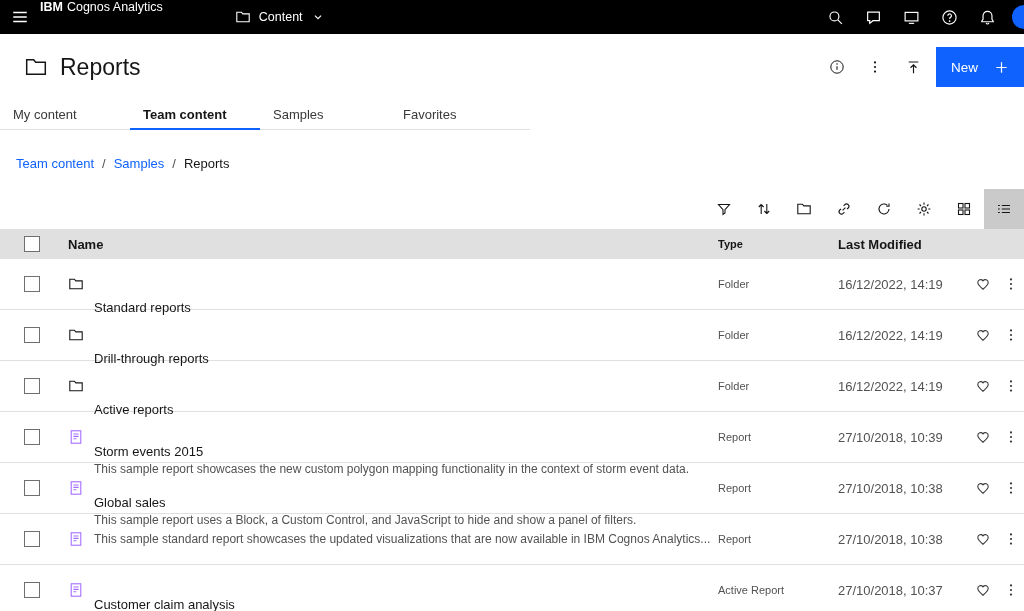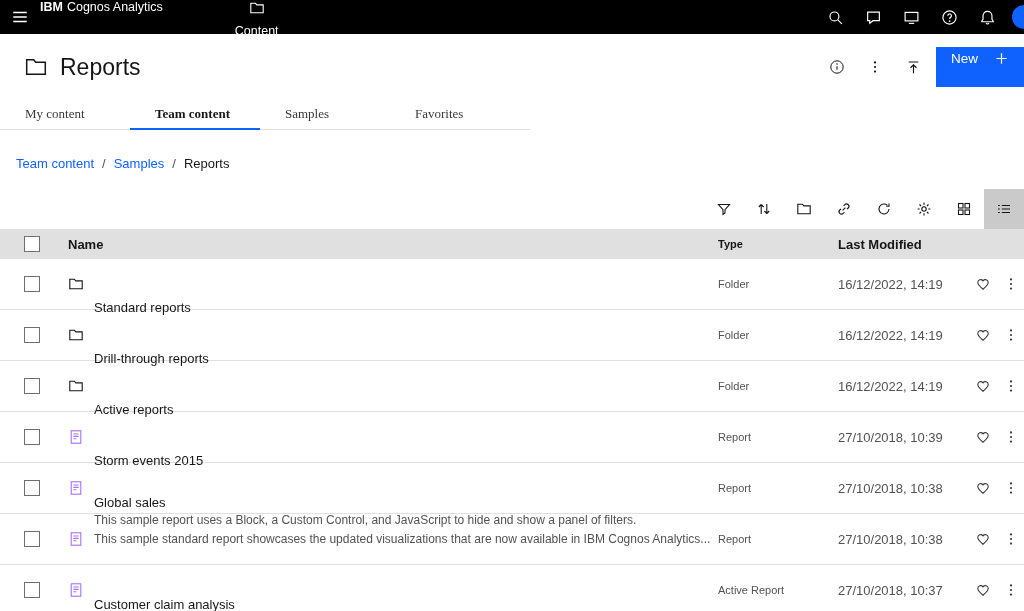--- a/index.html
+++ b/index.html
@@ -5,36 +5,36 @@
   * { margin:0; padding:0; box-sizing:border-box; }
   html,body { width:1024px; height:611px; overflow:hidden; }
   body { font-family:"Liberation Sans", sans-serif; background:#ffffff; color:#161616; }
   svg { display:block; }
 
   
   .topbar { height:34px; background:#000000; color:#ffffff; display:flex; }
   .hamburger { width:40px; height:34px; display:flex; align-items:center; justify-content:center; cursor:pointer; }
   .brand { font-size:12.5px; white-space:nowrap; }
   .brand b { font-weight:700; margin-right:4px; }
-  .content-switch { display:flex; align-items:center; gap:8px; font-size:12.5px; margin-left:62px; height:34px; padding:0 10px; cursor:pointer;flex-direction:column; }
+  .content-switch { display:flex; align-items:center; gap:8px; font-size:12.5px; margin-left:62px; height:34px; padding:0 10px; cursor:pointer; }
   .topbar-right { margin-left:auto; display:flex; align-items:center; }
   .topbar-icon { width:38px; height:34px; display:flex; align-items:center; justify-content:center; cursor:pointer; }
   .avatar { width:24px; height:24px; border-radius:50%; background:#0f62fe; margin-left:6px; margin-right:-12px; flex:none; }
 
   
   .page-header { height:66px; display:flex; align-items:center; padding-left:24px; }
   .page-title-wrap { display:flex; align-items:center; gap:12px; }
   .page-title { font-size:23px; font-weight:400; color:#161616; }
   .header-actions { margin-left:auto; display:flex; align-items:center; }
   .action-icon { width:38px; height:40px; display:flex; align-items:center; justify-content:center; cursor:pointer; color:#161616; }
-  .new-button { width:88px; height:40px; background:#0f62fe; color:#ffffff; display:flex; justify-content:space-between; padding:4px 15px; font-size:13.5px; border:none; cursor:pointer; margin-left:4px; }
+  .new-button { width:88px; height:40px; background:#0f62fe; color:#ffffff; display:flex; align-items:center; justify-content:space-between; padding:12px 15px; font-size:13.5px; border:none; cursor:pointer; margin-left:4px; }
 
   
   .tabs { display:flex; width:530px; height:30px; border-bottom:1px solid #e0e0e0; }
-  .tab { width:130px; padding-left:25px; display:flex; align-items:center; font-size:13px; color:#393939; border-bottom:2px solid transparent; cursor:pointer; margin-bottom:-1px;font-family:Liberation Serif, serif; }
+  .tab { width:130px; padding-left:13px; display:flex; align-items:center; font-size:13px; color:#393939; border-bottom:2px solid transparent; cursor:pointer; margin-bottom:-1px; }
   .tab.active { font-weight:700; color:#161616; border-bottom-color:#0f62fe; }
 
   
   .breadcrumb { margin:26px 0 0 16px; font-size:13px; display:flex; align-items:center; gap:8px; }
   .crumb-link { color:#0f62fe; cursor:pointer; }
   .crumb-sep { color:#525252; }
   .crumb-current { color:#161616; }
 
   
   .toolbar { margin-top:18px; height:40px; display:flex; justify-content:flex-end; align-items:center; }
@@ -351,20 +351,21 @@
     <div class="cell-name">
 
       <span class="row-icon icon-report" style="display: inline-flex;">
         <svg width="16" height="16" viewBox="0 0 16 16">
             <rect x="3.2" y="1.8" width="9.6" height="12.4" fill="none" stroke="currentColor" stroke-width="1.1"></rect>
             <path d="M5.4 5h5.2M5.4 7.4h5.2M5.4 9.8h3" stroke="currentColor" stroke-width="1.1"></path>
           </svg>
       </span>
       <span class="name-stack">
         <span class="row-name">Storm events 2015</span>
+        <span class="row-desc">This sample report showcases the new custom polygon mapping functionality in the context of storm event data.</span>
       </span>
     </div>
     <div class="cell-type">Report</div>
     <div class="cell-modified">27/10/2018, 10:39</div>
     <div class="cell-fav">
       <span class="icon-btn">
         <svg width="16" height="16" viewBox="0 0 16 16">
             <path d="M8 13.2C5.2 10.9 2.8 9 2.8 6.6a2.9 2.9 0 015.2-1.8A2.9 2.9 0 0113.2 6.6c0 2.4-2.4 4.3-5.2 6.6z" fill="none" stroke="currentColor" stroke-width="1.1"></path>
           </svg>
       </span>

